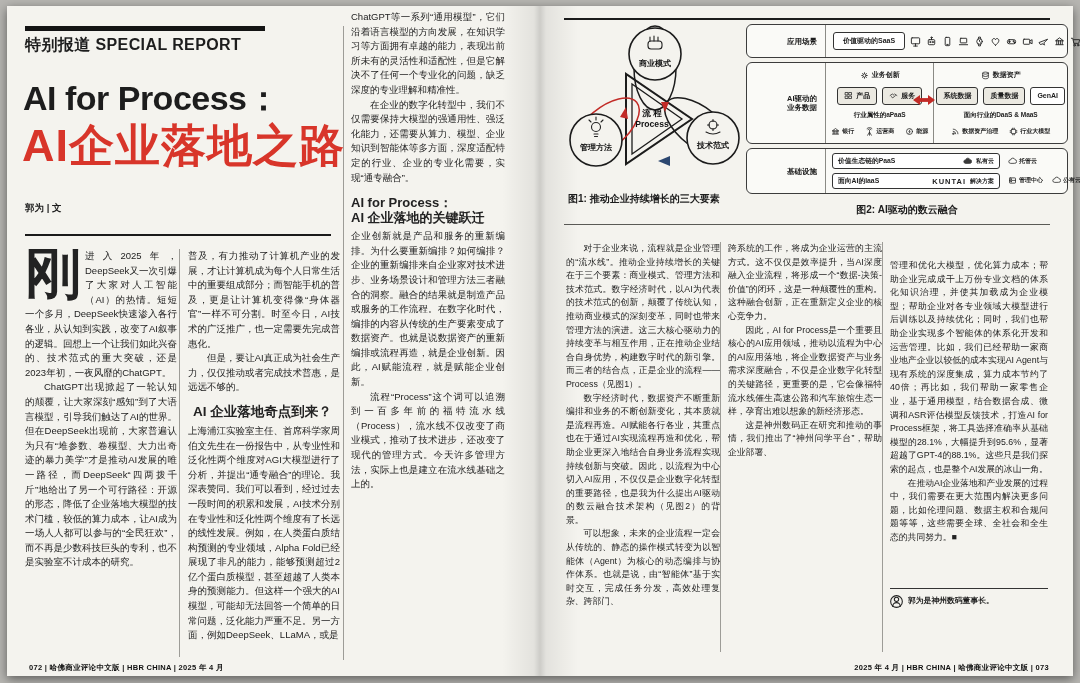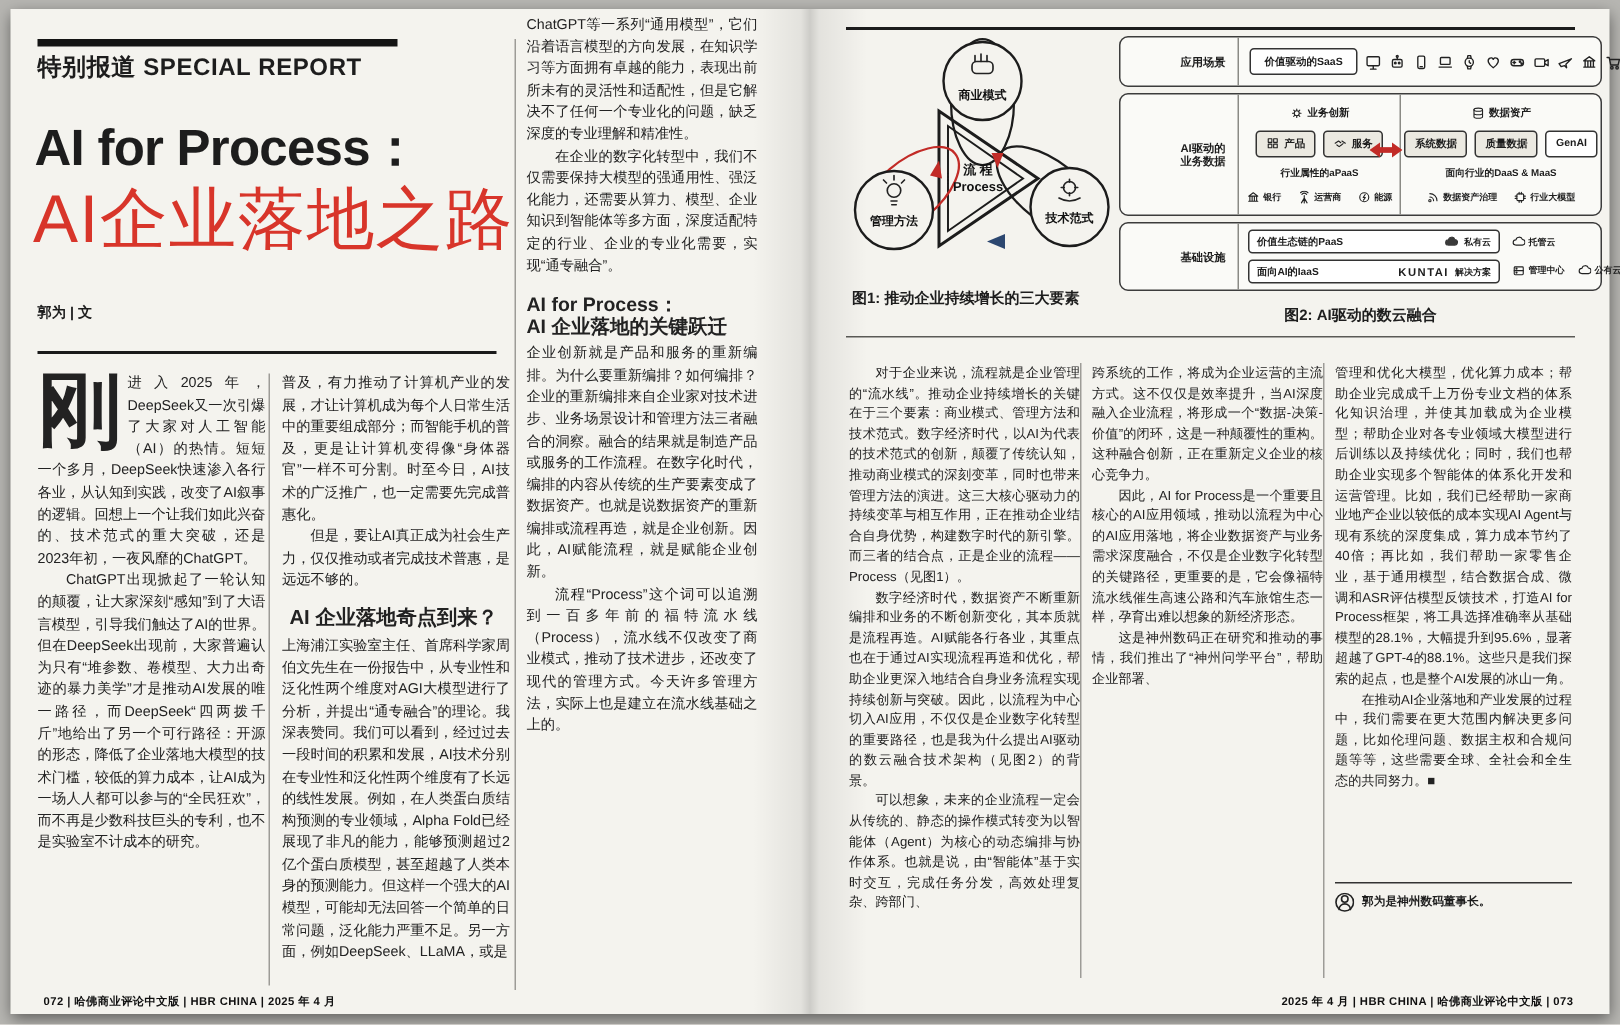--- a/index.html
+++ b/index.html
@@ -11,21 +11,21 @@
           background:linear-gradient(90deg,rgba(0,0,0,0) 0%,rgba(0,0,0,.07) 42%,rgba(0,0,0,.16) 50%,rgba(0,0,0,.07) 58%,rgba(0,0,0,0) 100%);
           pointer-events:none;z-index:5;}
   .page{position:absolute;top:0;width:533px;height:670px;}
   .page-left{left:0;}
   .page-right{left:533px;}
 
   
   .kicker-bar{position:absolute;left:18px;top:20px;width:240px;height:5px;background:#141414;}
   .kicker{position:absolute;left:18px;top:29px;font-size:16px;font-weight:800;letter-spacing:.4px;}
   .title-en{position:absolute;left:16px;top:70px;font-size:34px;font-weight:800;letter-spacing:-.5px;margin:0;}
-  .title-zh{position:absolute;left:15px;top:110px;font-size:45px;font-weight:400;letter-spacing:1px;margin:0;}
+  .title-zh{position:absolute;left:15px;top:110px;font-size:45px;font-weight:700;letter-spacing:1px;margin:0;}
   .byline{position:absolute;left:18px;top:196px;font-size:9.5px;font-weight:700;}
   .title-rule{position:absolute;left:18px;top:228px;width:306px;height:2px;background:#1a1a1a;}
   .lcol{position:absolute;top:243px;width:152px;font-size:9.5px;line-height:14.6px;
         text-align:justify;color:#222;height:410px;overflow:hidden;}
   .lcol1{left:18px;}
   .lcol2{left:181px;}
   .lcol3{left:344px;top:4px;width:154px;height:634px;}
   .vrule{position:absolute;width:1px;background:#9d9c97;}
   .vr1{left:172px;top:243px;height:408px;}
   .vr2{left:336px;top:20px;height:634px;}
@@ -75,21 +75,21 @@
           padding:2px 5px;font-size:6.8px;font-weight:700;background:#fff;}
   .spacer{flex:1;}
   .brand{font-size:7.5px;font-weight:900;letter-spacing:1px;}
   .brand-suffix{font-size:6px;font-weight:700;}
   .r3right{flex:1;display:flex;flex-direction:column;justify-content:space-around;height:100%;padding:2px 2px;}
   .r3line{display:flex;align-items:center;gap:9px;}
   .r3line .f2item{font-size:6px;}
   .rcol{position:absolute;top:236px;width:154px;font-size:8.8px;line-height:13.6px;text-align:justify;color:#222;height:408px;overflow:hidden;}
   .rc1{left:26px;}
   .rc2{left:188px;}
-  .rc3{left:350px;width:158px;}
+  .rc3{left:350px;width:158px;margin-top:17px;}
   .vr3{left:180px;top:236px;height:410px;}
   .vr4{left:342px;top:236px;height:410px;}
   .author-note{position:absolute;left:350px;top:582px;width:158px;border-top:1px solid #333;
                padding-top:6px;display:flex;gap:5px;align-items:flex-start;font-size:7.8px;font-weight:700;}
   .author-note .ic{width:13px;height:13px;}
 
   .loop{fill:none;stroke:#1c1c1c;stroke-width:1.5;}
   .loop.red{stroke:#c22b27;}
   .node{fill:#f4f3ee;stroke:#1c1c1c;stroke-width:1.6;}
   .tri-o{fill:#f4f3ee;stroke:#1c1c1c;stroke-width:2;}

